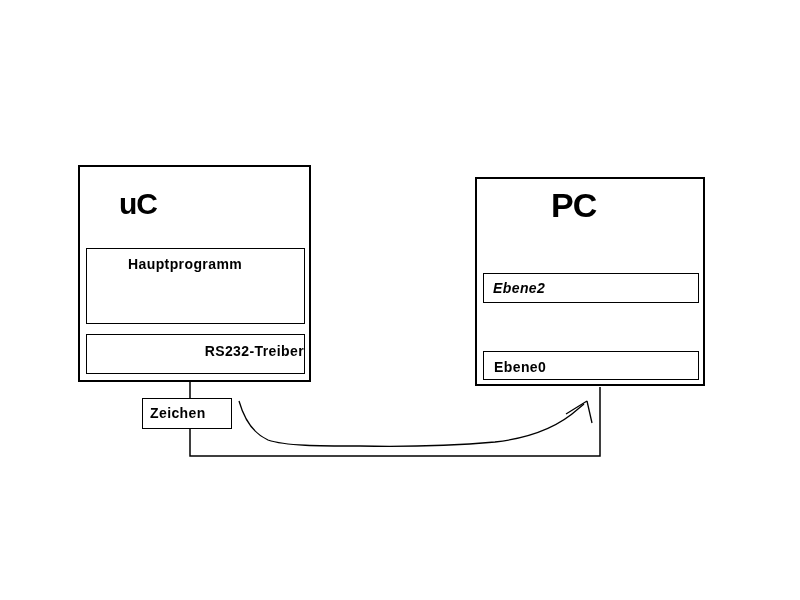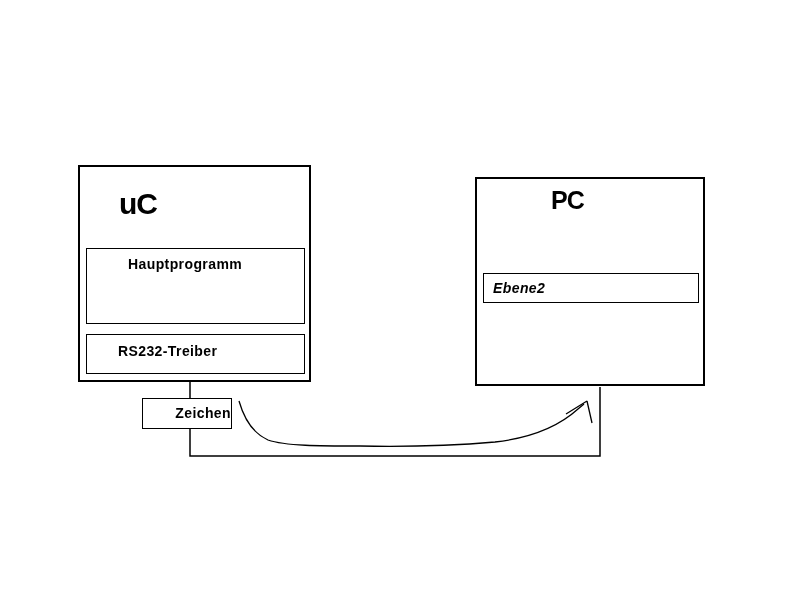--- a/index.html
+++ b/index.html
@@ -29,21 +29,21 @@
     letter-spacing: 0.4px;
     line-height: 1.15;
   }
   .big-title {
     font-weight: bold;
     letter-spacing: -1px;
     line-height: 1;
     white-space: nowrap;
   }
   .uc-title { font-size: 30px; }
-  .pc-title { font-size: 25px; }
+  .pc-title { font-size: 34px; }
   svg.overlay {
     position: absolute;
     left: 0; top: 0;
     width: 800px; height: 600px;
   }
 </style>
 </head>
 <body>
 
 <div class="canvas">
@@ -57,28 +57,31 @@
     <path d="M587 401 L566 414 M587 401 L592 423" fill="none" stroke="#000000" stroke-width="1.3"></path>
   </svg>
 
   <div class="abs outer-box" style="left:78px; top:165px; width:233px; height:217px;"></div>
   <div class="abs big-title uc-title" style="left:119px; top:189px;">uC</div>
 
   <div class="abs inner-box" style="left:86px; top:248px; width:219px; height:76px; padding:7px 0 0 41px;">
     <span>Hauptprogramm</span>
   </div>
 
-  <div class="abs inner-box" style="left:86px; top:334px; width:219px; height:40px; padding:8px 0 0 31px;">
+  <div class="abs inner-box" style="left:86px; top:334px; width:219px; height:40px; padding:8px 0 0 13px;text-align:right;">
     <span>RS232-Treiber</span>
   </div>
 
-  <div class="abs inner-box" style="left:142px; top:398px; width:90px; height:31px; padding:6px 0 0 7px;text-align:right;">
+  <div class="abs inner-box" style="left:142px; top:398px; width:90px; height:31px; padding:6px 0 0 7px;">
     <span>Zeichen</span>
   </div>
 
   <div class="abs outer-box" style="left:475px; top:177px; width:230px; height:209px;"></div>
   <div class="abs big-title pc-title" style="left:551px; top:188px;">PC</div>
 
   <div class="abs inner-box" style="left:483px; top:273px; width:216px; height:30px; padding:6px 0 0 9px;font-style:italic;">
     <span>Ebene2</span>
   </div>
+  <div class="abs inner-box" style="left:483px; top:351px; width:216px; height:29px; padding:7px 0 0 10px;">
+    <span>Ebene0</span>
+  </div>
 
 </div>
 
 </body></html>

